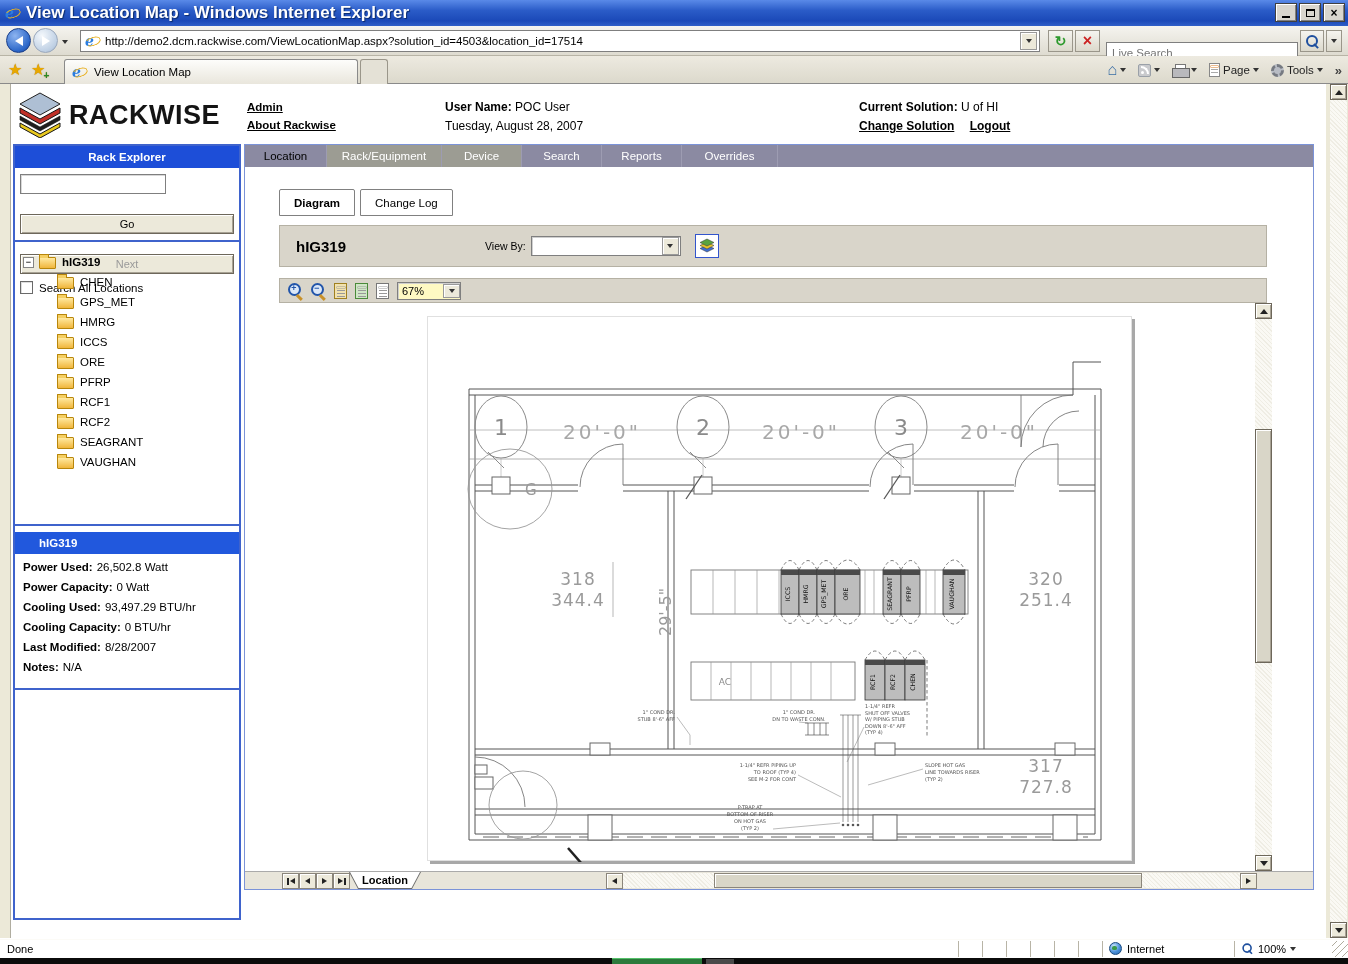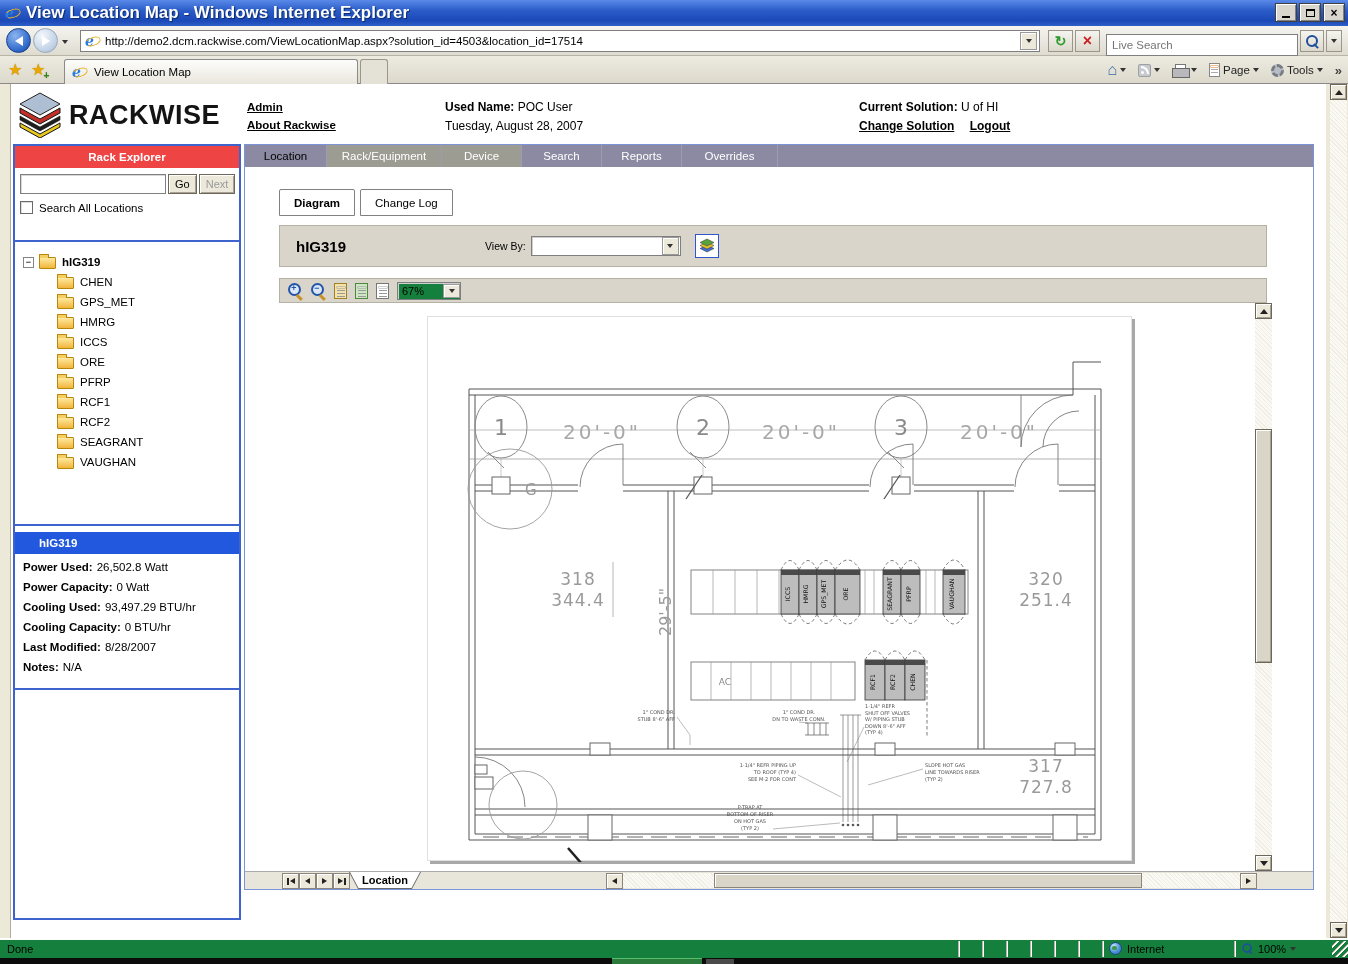--- a/index.html
+++ b/index.html
@@ -31,21 +31,21 @@
   .caret { width:0; height:0; border-left:3px solid transparent; border-right:3px solid transparent; border-top:4px solid #333; display:inline-block; }
   .addrfield { position:absolute; left:80px; top:4px; width:960px; height:22px; background:#fff;
     border:1px solid #7f7f7f; display:flex; align-items:center; padding:0 2px 0 4px; }
   .addrtext { font-size:11.5px; color:#000; flex:1; margin-left:4px; white-space:nowrap; overflow:hidden; }
   .dropbtn { width:17px; height:18px; background:#ECE9DA; border:1px solid #999;
     box-shadow:inset 1px 1px 0 #fff; display:flex; align-items:center; justify-content:center; }
   .sqbtn { position:absolute; top:4px; width:25px; height:22px; background:linear-gradient(#f5f4ef,#dcd9cc);
     border:1px solid #9a968a; display:flex; align-items:center; justify-content:center; font-weight:bold; }
   .refresh { left:1048px; color:#2E9A2E; font-size:14px; }
   .stopx { left:1075px; color:#CC2222; font-size:16px; }
-  .searchbox { position:absolute; left:1106px; top:8px; width:192px; height:22px; background:#fff; border:1px solid #7f7f7f; }
+  .searchbox { position:absolute; left:1106px; top:16px; width:192px; height:22px; background:#fff; border:1px solid #7f7f7f; }
   .searchbox input { width:100%; height:100%; border:none; outline:none; font-size:11.5px; color:#555; padding:0 5px;
     font-family:"Liberation Sans", sans-serif; background:transparent; }
   .magbtn { left:1300px; width:24px; }
   .magcaret { left:1326px; width:16px; }
   .mag { position:relative; width:13px; height:13px; display:inline-block; }
   .mag::before { content:""; position:absolute; left:0; top:0; width:8px; height:8px;
     border:2px solid #1e4f9e; border-radius:50%; }
   .mag::after { content:""; position:absolute; right:0px; bottom:1px; width:6px; height:2px;
     background:#1e4f9e; transform:rotate(45deg); }
 
@@ -87,24 +87,24 @@
   .hdr-links { position:absolute; left:236px; top:14px; font-size:11.5px; line-height:18px; }
   .hdr-links a, .linku { color:#000; text-decoration:underline; cursor:pointer;font-weight:bold; }
   .hdr-user { position:absolute; left:434px; top:14px; font-size:12px; line-height:19px; }
   .hdr-sol { position:absolute; left:848px; top:14px; font-size:12px; line-height:19px; }
   .hdr-sol .links span { margin-right:12px; }
   b.lbl { font-weight:bold; }
 
   
   .sidebar { position:absolute; left:2px; top:60px; width:228px; height:776px;
     border:2px solid #3f63cc; background:#fff; }
-  .sb-title { height:22px; background:#ef4444; color:#fff; font-weight:bold; font-size:11.5px;
+  .sb-title { height:22px; background:#1d4ed8; color:#fff; font-weight:bold; font-size:11.5px;
     display:flex; align-items:center; justify-content:center; }
   .sb-search { height:74px; border-bottom:2px solid #3f63cc; padding:6px 5px 0 5px; }
-  .sb-srow { display:flex; gap:2px; }
+  .sb-srow { display:flex; gap:20px;flex-direction:column; }
   .sb-input { width:146px; height:20px; border:1px solid #7f7f7f; box-shadow:inset 1px 1px 0 #d8d8d8;
     font-size:11px; padding:0 3px; font-family:"Liberation Sans",sans-serif; outline:none; }
   .xpbtn { height:20px; background:#ECE9DA; border:1px solid #6d675a;
     box-shadow:inset 1px 1px 0 #fff, inset -1px -1px 0 #a8a294;
     font-size:11px; padding:0 6px; display:flex; align-items:center; justify-content:center; cursor:pointer; }
   .xpbtn.disabled { color:#9a9a9a; cursor:default; }
   .sb-check { margin-top:7px; display:flex; align-items:center; gap:6px; font-size:11.5px; }
   .cb { width:13px; height:13px; background:#fff; border:1px solid #6a6a6a; box-shadow:inset 1px 1px 0 #ddd; }
   .sb-tree { height:284px; border-bottom:2px solid #3f63cc; padding-top:10px; overflow:hidden; }
   .trow { display:flex; align-items:center; height:20px; font-size:11.5px; cursor:pointer; }
@@ -150,21 +150,21 @@
   .magtool::before { content:""; position:absolute; left:0; top:0; width:9px; height:9px;
     border:2px solid #2255aa; border-radius:50%; background:#dce8f8; }
   .magtool::after { content:""; position:absolute; right:0; bottom:0; width:7px; height:2.5px;
     background:#c89028; transform:rotate(45deg); }
   .magsign { position:absolute; left:3px; top:0px; font-size:9px; font-weight:bold; color:#2255aa; z-index:2; }
   .docicon { width:13px; height:16px; background:#fff; border:1px solid #777; position:relative; cursor:pointer; }
   .docicon::after { content:""; position:absolute; left:2px; top:3px; width:8px; height:1px;
     box-shadow:0 0 0 0.5px #999, 0 3px 0 0 #999, 0 6px 0 0 #999, 0 9px 0 0 #999; }
   .doc-y { background:#f2e2ae; border-color:#a08020; }
   .doc-g { background:#cfe6c6; border-color:#4a8a3a; }
-  .zoomsel { width:64px; height:18px; background:#15803d; border:1px solid #7f7f7f;
+  .zoomsel { width:64px; height:18px; background:#fef9c3; border:1px solid #7f7f7f;
     box-shadow:inset 1px 1px 0 #cfcfcf; display:flex; align-items:center; font-size:11px; padding-left:4px; }
   .zoomsel .dropbtn { margin-left:auto; height:14px; }
 
   .viewport { position:absolute; left:34px; top:158px; width:974px; height:568px; background:#fff; overflow:hidden; }
   .sheet { position:absolute; left:148px; top:13px; width:705px; height:545px; background:#fff;
     border:1px solid #e0e0e0; box-shadow:3px 3px 0 #a8a8a8; }
 
   
   .vsb { position:absolute; left:1010px; top:158px; width:17px; height:568px;
     background:repeating-linear-gradient(45deg,#efede4 0 1px,#faf9f4 1px 3px); }
@@ -188,21 +188,21 @@
     display:flex; align-items:center; justify-content:center; font-size:11px; font-weight:bold; }
   .hthumb { position:absolute; left:469px; top:1px; width:428px; height:15px; background:#D9D6C8;
     border:1px solid #8a857a; box-shadow:inset 1px 1px 0 #fff; cursor:grab; }
   .htrack { position:absolute; left:378px; top:1px; width:617px; height:15px;
     background:repeating-linear-gradient(45deg,#efede4 0 1px,#faf9f4 1px 3px); }
 
   .mainsb { position:absolute; left:1330px; top:84px; width:17px; height:854px;
     background:repeating-linear-gradient(45deg,#efede4 0 1px,#faf9f4 1px 3px); }
 
   
-  .statusbar { position:absolute; left:0; top:938px; width:1348px; height:20px; background:#15803d;
+  .statusbar { position:absolute; left:0; top:938px; width:1348px; height:20px; background:#ffffff;
     border-top:1px solid #fff; box-shadow:inset 0 1px 0 #fcfbf7; display:flex; align-items:center; font-size:11px; }
   .s-done { flex:1; padding-left:7px; }
   .s-cell { width:24px; height:16px; border-left:1px solid #b8b4a6; box-shadow:inset 1px 0 0 #fff; }
   .s-inet { width:132px; height:16px; border-left:1px solid #b8b4a6; box-shadow:inset 1px 0 0 #fff;
     display:flex; align-items:center; gap:5px; padding-left:6px; }
   .globe { width:13px; height:13px; border-radius:50%;
     background:radial-gradient(circle at 35% 30%,#cfe8ff,#4a90d9 55%,#2a6ab0); border:1px solid #1a4a80; }
   .globe::after { content:""; display:block; width:5px; height:4px; margin:3px 0 0 2px; border-radius:40%; background:#3a9a4a; }
   .s-zoom { width:98px; height:16px; border-left:1px solid #b8b4a6; box-shadow:inset 1px 0 0 #fff;
     display:flex; align-items:center; gap:4px; padding-left:6px; }
@@ -304,21 +304,21 @@
       <polygon points="1,24 21,35 41,24 41,28 21,39 1,28" fill="#1e1e1e" stroke="#161616" stroke-width="0.6"></polygon>
       <polygon points="1,31 21,42 41,31 41,35 21,46 1,35" fill="#e8c81e" stroke="#161616" stroke-width="1"></polygon>
     </svg>
     <span class="brandname">RACKWISE</span>
   </div>
   <div class="hdr-links">
     <div><span class="linku">Admin</span></div>
     <div><span class="linku">About Rackwise</span></div>
   </div>
   <div class="hdr-user">
-    <div><b class="lbl">Used Name:</b>
+    <div><b class="lbl">User Name:</b>
       <span>POC User</span></div>
     <div>Tuesday, August 28, 2007</div>
   </div>
   <div class="hdr-sol">
     <div><b class="lbl">Current Solution:</b>
       <span>U of HI</span></div>
     <div class="links">
       <span class="linku">Change Solution</span>
       <span class="linku">Logout</span>
     </div>

